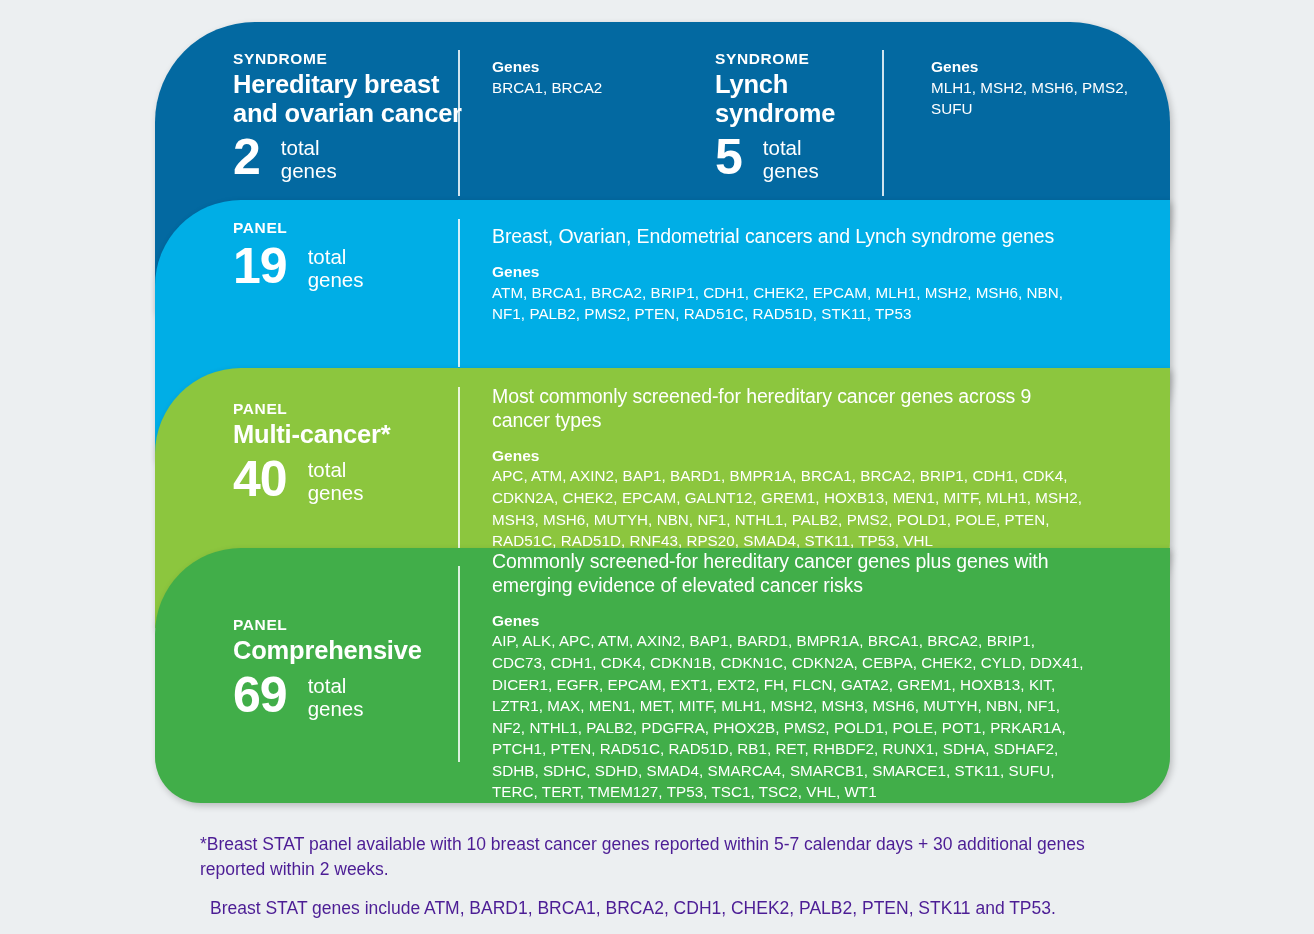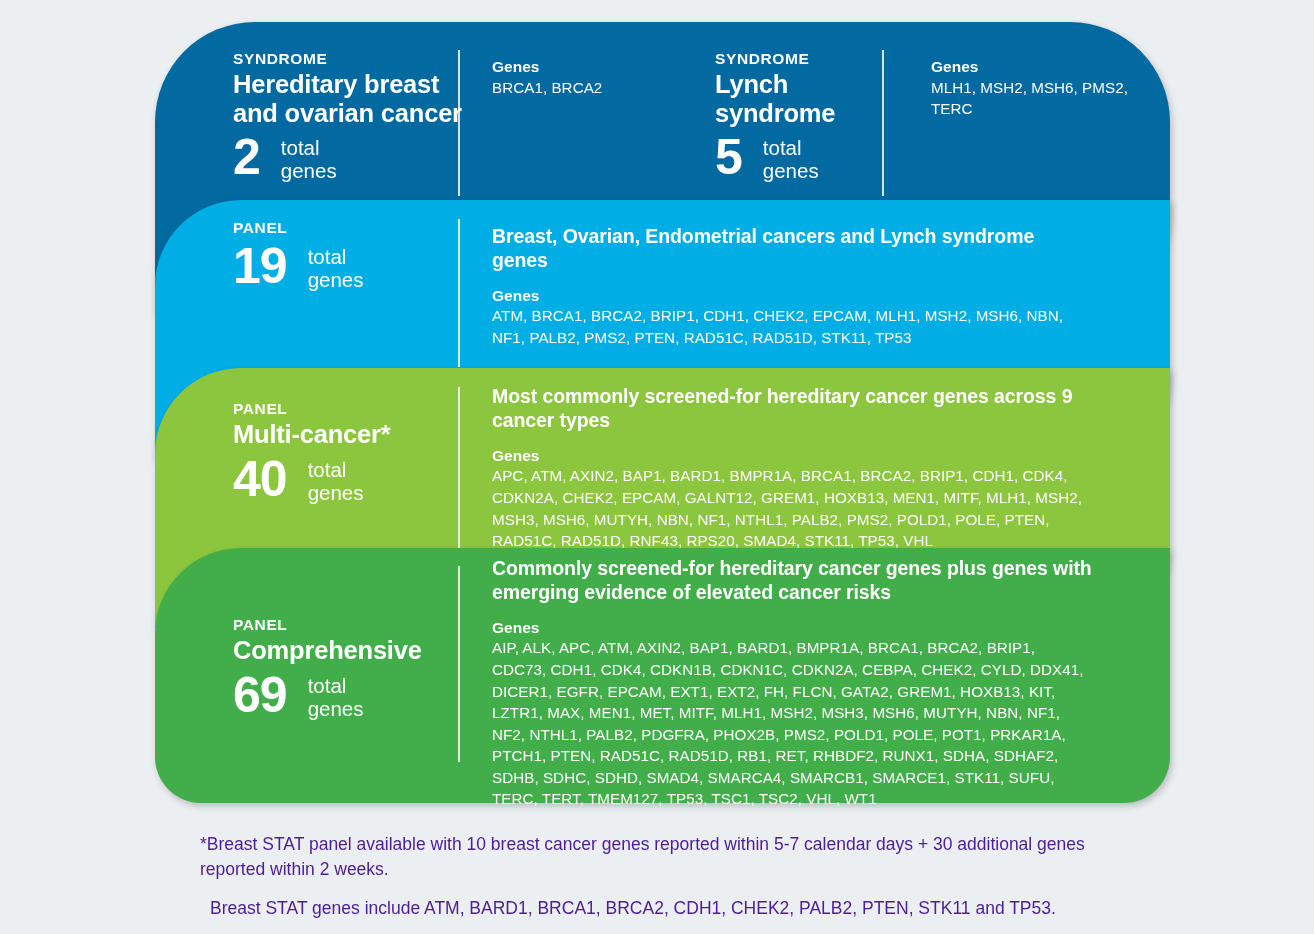--- a/index.html
+++ b/index.html
@@ -115,21 +115,21 @@
   .count-words {
     font-size: 20.5px;
     font-weight: normal;
     line-height: 1.12;
     margin-left: 21px;
     padding-top: 1px;
   }
 
   .right-heading {
     font-size: 19.5px;
-    font-weight: bold;
+    font-weight: normal;
     line-height: 1.22;
     margin: 0 0 14px 0;
     letter-spacing: -0.1px;
   }
   .genes-label {
     font-size: 15.5px;
     font-weight: bold;
     line-height: 1.15;
     margin: 0 0 1px 0;
   }
@@ -153,21 +153,21 @@
   .gyn-left   { left: 78px;  top: 19px; width: 290px; }
   .gyn-div    { left: 303px; top: 19px; height: 148px; }
   .gyn-right  { left: 337px; top: 25px; width: 600px; }
 
   .multi-left  { left: 78px;  top: 32px; width: 290px; }
   .multi-div   { left: 303px; top: 19px; height: 170px; }
   .multi-right { left: 337px; top: 17px; width: 600px; }
 
   .comp-left  { left: 78px;  top: 68px; width: 290px; }
   .comp-div   { left: 303px; top: 18px; height: 196px; }
-  .comp-right { left: 337px; top: 9px; width: 600px; }
+  .comp-right { left: 337px; top: 2px; width: 600px; }
 
   
   #footnotes {
     position: absolute;
     left: 200px;
     top: 832px;
     width: 940px;
     color: #4c1d95;
     font-size: 17.5px;
     line-height: 1.45;
@@ -212,21 +212,21 @@
         <span class="count-num">5</span>
         <span class="count-words">
           <span>total</span><br>
           <span>genes</span>
         </span>
       </div>
     </div>
     <div class="divider syn-b-div"></div>
     <div class="right-col syn-b-right">
       <div class="genes-label">Genes</div>
-      <div class="genes-list">MLH1, MSH2, MSH6, PMS2, TERC</div>
+      <div class="genes-list">MLH1, MSH2, MSH6, PMS2, SUFU</div>
     </div>
   </div>
 
   <div class="band band-gyn">
     <div class="left-col gyn-left">
       <div class="kicker">PANEL</div>
       <div class="count-row">
         <span class="count-num">19</span>
         <span class="count-words">
           <span>total</span><br>

